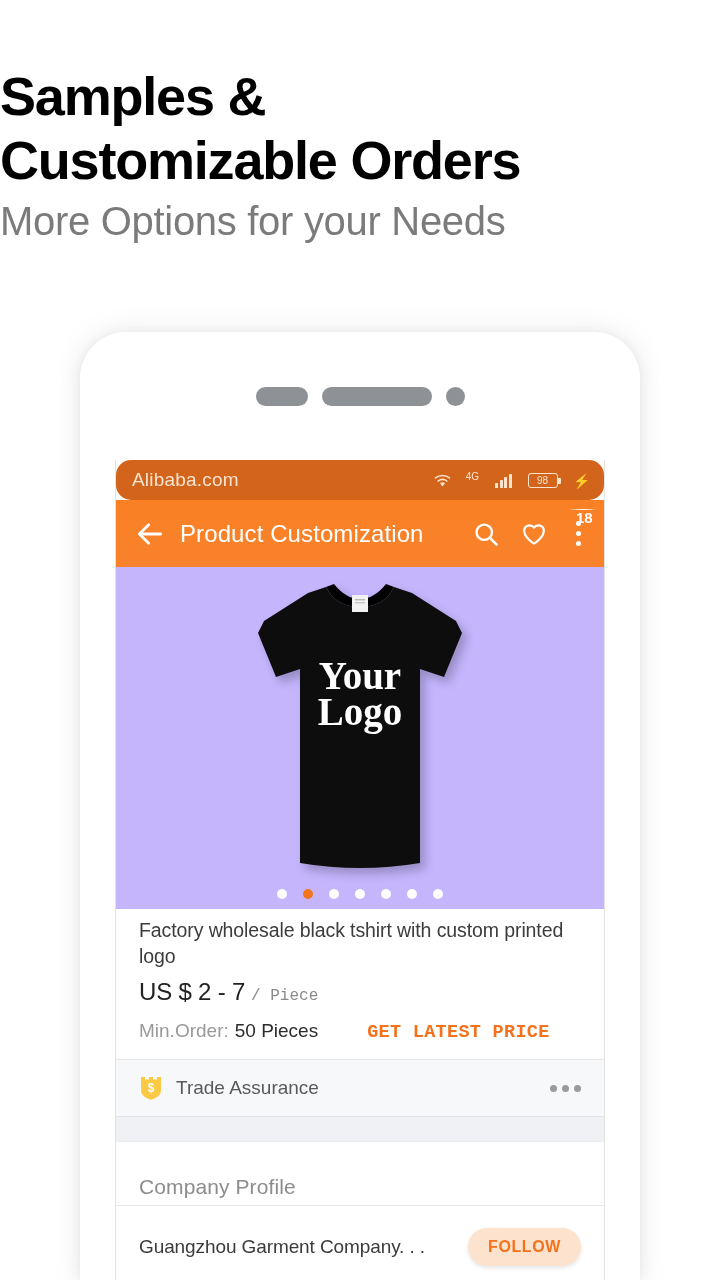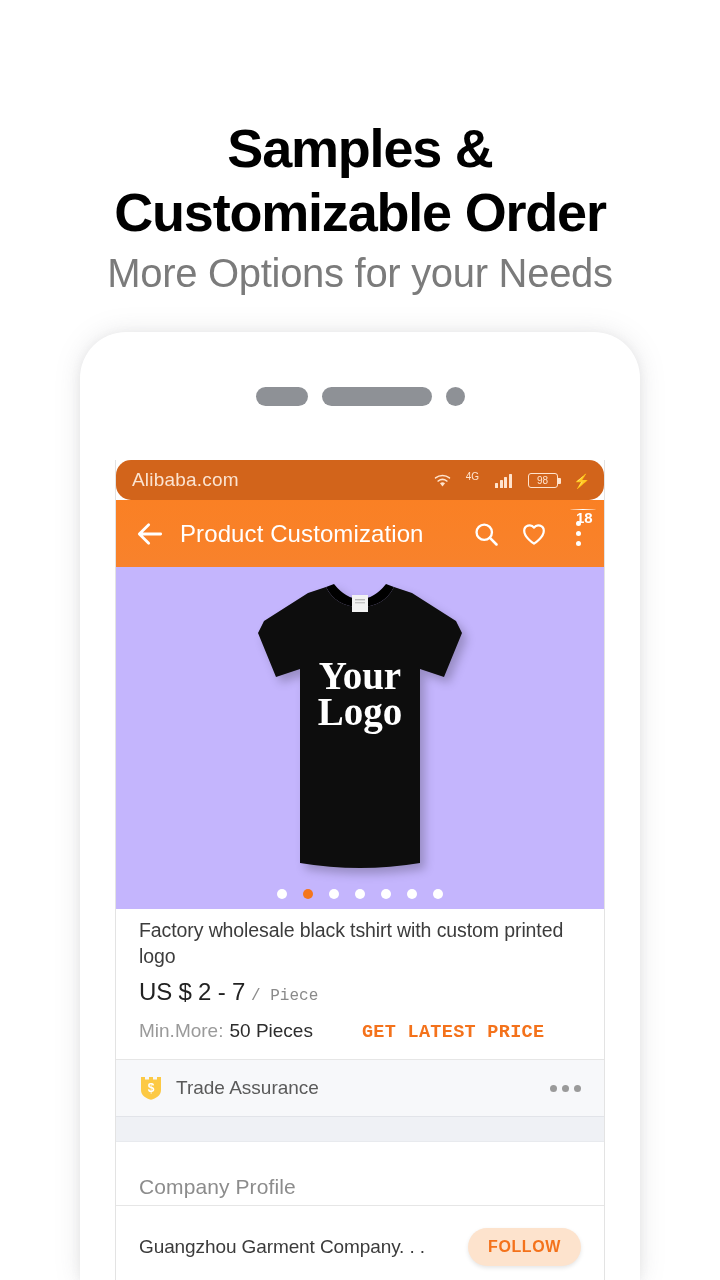--- a/index.html
+++ b/index.html
@@ -5,21 +5,21 @@
   * { margin:0; padding:0; box-sizing:border-box; }
   html, body { width:720px; height:1280px; }
   body {
     background:#ffffff;
     font-family:"Liberation Sans", sans-serif;
     position:relative;
     overflow:hidden;
   }
 
   
-  .promo { position:absolute; top:0; left:0; width:720px; padding-top:116px; text-align:center; }
+  .promo { position:absolute; top:0; left:0; width:720px; padding-top:64px; }
   .promo-title {
     font-size:54px;
     line-height:64px;
     font-weight:bold;
     color:#000000;
     letter-spacing:-1.2px;
     font-family:"Liberation Sans", sans-serif;
   }
   .promo-subtitle {
     margin-top:8px;
@@ -165,21 +165,21 @@
     font-family:"Liberation Sans", sans-serif;
     cursor:pointer;
   }
 </style>
 </head>
 <body>
 
 <div class="promo">
   <div class="promo-title">
     <div>Samples &amp;</div>
-    <div>Customizable Order</div>
+    <div>Customizable Orders</div>
   </div>
   <div class="promo-subtitle">More Options for your Needs</div>
 </div>
 
 <div class="phone">
 
   <div class="bezel-top">
     <div class="bz-pill-s"></div>
     <div class="bz-pill-l"></div>
     <div class="bz-dot"></div>
@@ -255,21 +255,21 @@
       </div>
     </div>
 
     <div class="prodinfo">
       <div class="p-name">Factory wholesale black tshirt with custom printed logo</div>
       <div class="p-price-row">
         <span class="p-price">US $ 2 - 7</span>
         <span class="p-unit">/ Piece</span>
       </div>
       <div class="p-order-row">
-        <span class="p-minlabel">Min.More:</span>
+        <span class="p-minlabel">Min.Order:</span>
         <span class="p-minval">50 Pieces</span>
         <span class="p-latest">GET LATEST PRICE</span>
       </div>
     </div>
 
     <div class="hairline"></div>
 
     <div class="trade">
       <svg class="ta-icon" viewBox="0 0 24 26">
         <path d="M2 2 h4 v2.6 h4 V2 h4 v2.6 h4 V2 h4 v13 c0 5.4-5.2 8.6-10 9.8C7.2 23.6 2 20.4 2 15z" fill="#fcc944"></path>

